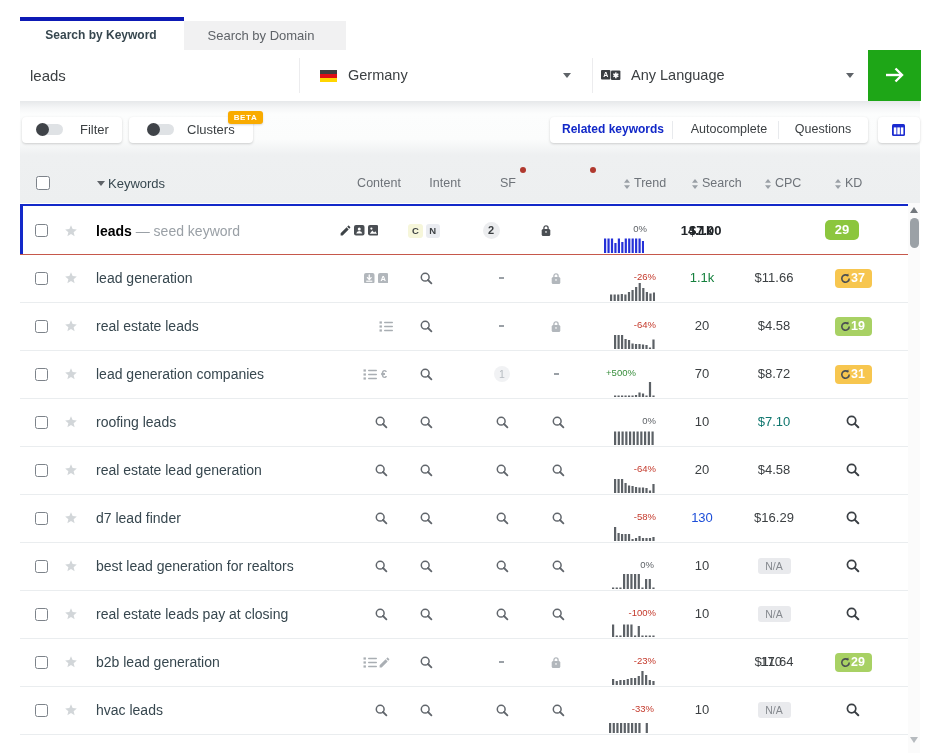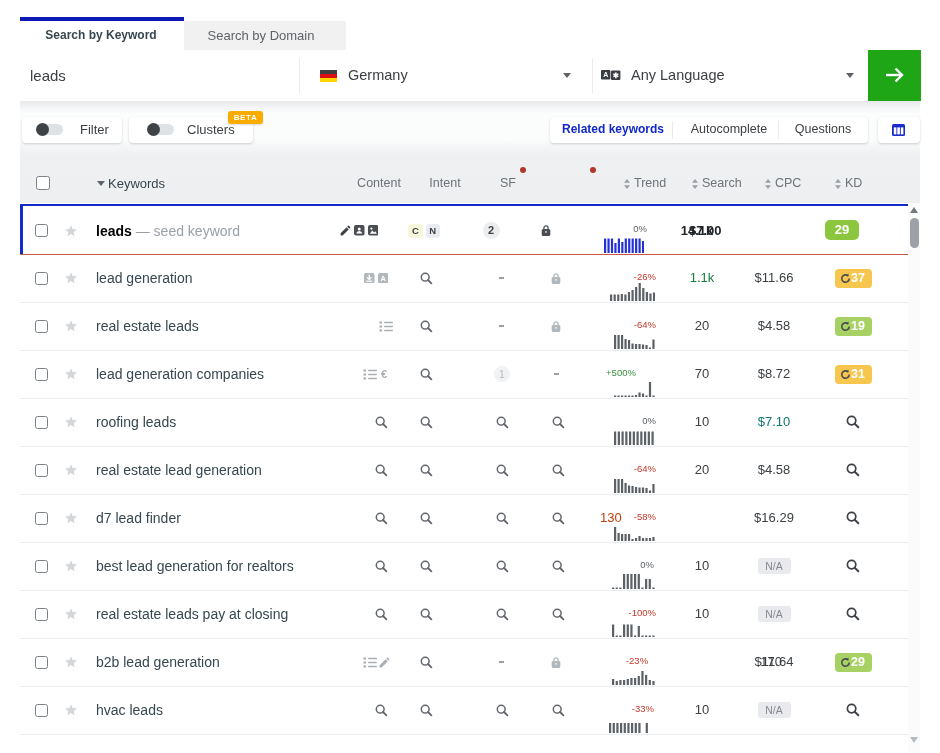--- a/index.html
+++ b/index.html
@@ -397,21 +397,21 @@
       <rect x="10.47" y="12.00" width="2.2" height="7" fill="#5c6166"></rect>
       <rect x="13.96" y="12.00" width="2.2" height="7" fill="#5c6166"></rect>
       <rect x="17.45" y="17.00" width="2.2" height="2" fill="#5c6166"></rect>
       <rect x="20.94" y="16.00" width="2.2" height="3" fill="#5c6166"></rect>
       <rect x="24.43" y="14.00" width="2.2" height="5" fill="#5c6166"></rect>
       <rect x="27.92" y="16.00" width="2.2" height="3" fill="#5c6166"></rect>
       <rect x="31.41" y="16.00" width="2.2" height="3" fill="#5c6166"></rect>
       <rect x="34.90" y="16.00" width="2.2" height="3" fill="#5c6166"></rect>
       <rect x="38.39" y="15.00" width="2.2" height="4" fill="#5c6166"></rect>
     </svg>
-    <div style="position:absolute;left:600px;top:509px;width:160px;height:18px;text-align:left;font:13px/18px 'Liberation Sans',sans-serif;white-space:nowrap;color:#c2410c">130</div>
+    <div style="position:absolute;left:622px;top:509px;width:160px;height:18px;text-align:center;font:13px/18px 'Liberation Sans',sans-serif;white-space:nowrap;color:#1d4ed8">130</div>
     <div style="position:absolute;left:694px;top:509px;width:160px;height:18px;text-align:center;font:13px/18px 'Liberation Sans',sans-serif;white-space:nowrap;color:#3c4043">$16.29</div>
     <svg style="position:absolute;left:846.0px;top:511.0px" width="14" height="14" viewBox="0 0 14 14">
       <circle cx="5.6" cy="5.6" r="4.2" fill="none" stroke="#3a3f44" stroke-width="1.7"></circle>
       <line x1="8.6" y1="8.6" x2="12.3" y2="12.3" stroke="#3a3f44" stroke-width="2.0" stroke-linecap="round"></line>
     </svg>
 <div style="position:absolute;left:35px;top:560px;width:13px;height:13px;border:1.4px solid #7d838a;border-radius:2.5px;background:#fff;box-sizing:border-box"></div>
     <svg style="position:absolute;left:64.0px;top:559.0px" width="14" height="14" viewBox="0 0 24 24">
       <path d="M12 17.27L18.18 21l-1.64-7.03L22 9.24l-7.19-.61L12 2 9.19 8.63 2 9.24l5.46 4.73L5.82 21z" fill="#d2d6d9"></path>
     </svg>
     <div style="position:absolute;left:96px;top:557px;height:18px;font:14px/18px 'Liberation Sans',sans-serif;white-space:nowrap;color:#37474f">best lead generation for realtors</div>
@@ -513,21 +513,21 @@
     <svg style="position:absolute;left:419.5px;top:655.5px" width="13" height="13" viewBox="0 0 13 13">
       <circle cx="5.2" cy="5.2" r="3.9" fill="none" stroke="#61666c" stroke-width="1.5"></circle>
       <line x1="8.0" y1="8.0" x2="11.4" y2="11.4" stroke="#61666c" stroke-width="1.8" stroke-linecap="round"></line>
     </svg>
     <div style="position:absolute;left:498.5px;top:661.3px;width:5px;height:1.6px;background:#9aa0a6"></div>
     <svg style="position:absolute;left:551.0px;top:655.8px" width="10" height="12.5" viewBox="0 0 10 12.5">
       <path d="M2.9 5.6 V3.9 a2.1 2.1 0 0 1 4.2 0 V5.6" fill="none" stroke="#b2b7bc" stroke-width="1.3"></path>
       <rect x="0.7" y="5" width="8.6" height="7" rx="1.5" fill="#b2b7bc"></rect>
       <circle cx="5" cy="7.9" r="0.9" fill="#fff" opacity="0.8"></circle>
     </svg>
-    <div style="position:absolute;left:602px;top:656.0px;width:70px;text-align:center;font:9.5px/9px 'Liberation Sans',sans-serif;color:#c4392b">-23%</div>
+    <div style="position:absolute;left:586.0px;top:656.0px;width:70px;text-align:right;font:9.5px/9px 'Liberation Sans',sans-serif;color:#c4392b">-23%</div>
     <svg style="position:absolute;left:612.4px;top:665.5px" width="42.6" height="19" viewBox="0 0 42.6 19">
       <rect x="0.00" y="13.00" width="2.2" height="6" fill="#5c6166"></rect>
       <rect x="3.67" y="15.00" width="2.2" height="4" fill="#5c6166"></rect>
       <rect x="7.34" y="14.00" width="2.2" height="5" fill="#5c6166"></rect>
       <rect x="11.01" y="14.00" width="2.2" height="5" fill="#5c6166"></rect>
       <rect x="14.68" y="13.00" width="2.2" height="6" fill="#5c6166"></rect>
       <rect x="18.35" y="12.00" width="2.2" height="7" fill="#5c6166"></rect>
       <rect x="22.02" y="12.00" width="2.2" height="7" fill="#5c6166"></rect>
       <rect x="25.69" y="10.00" width="2.2" height="9" fill="#5c6166"></rect>
       <rect x="29.36" y="5.00" width="2.2" height="14" fill="#5c6166"></rect>

